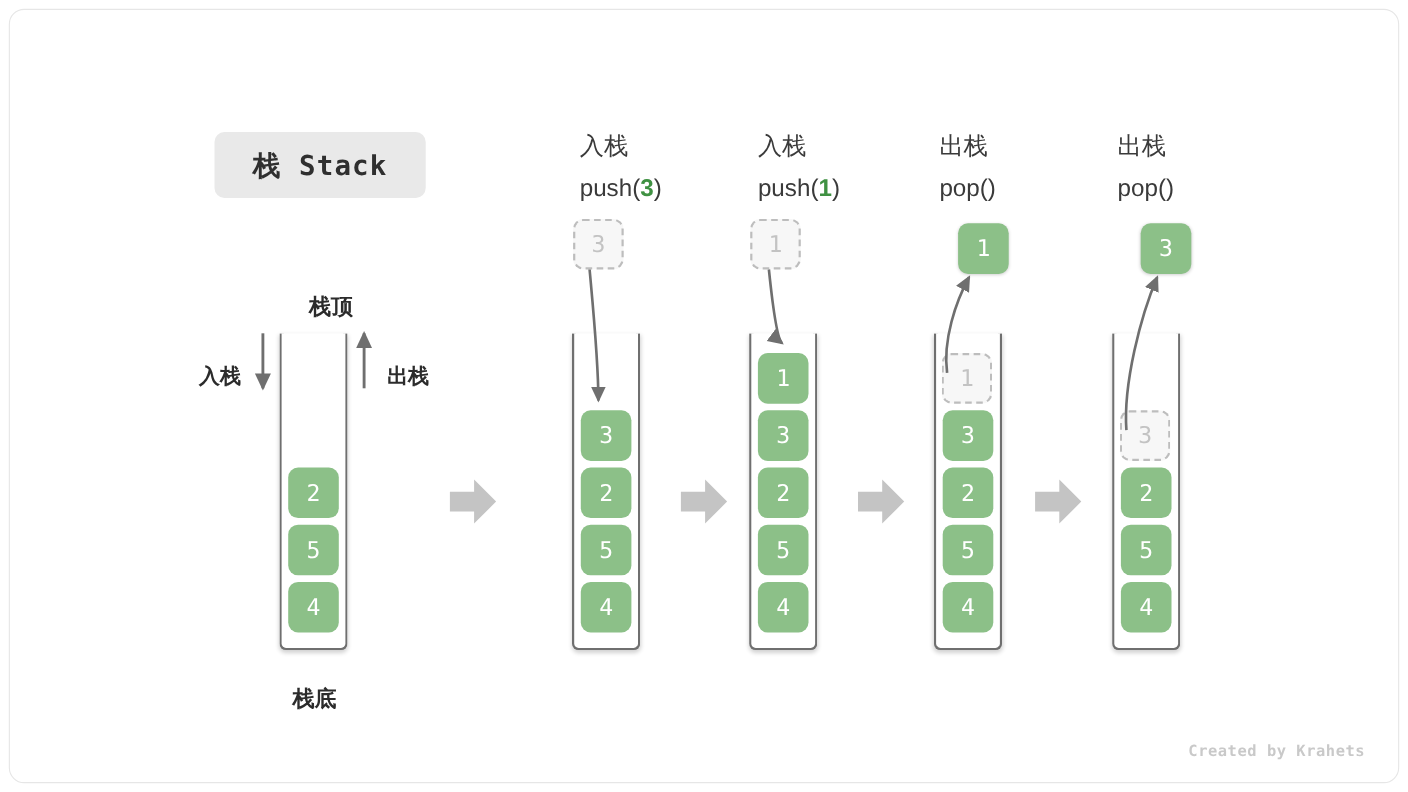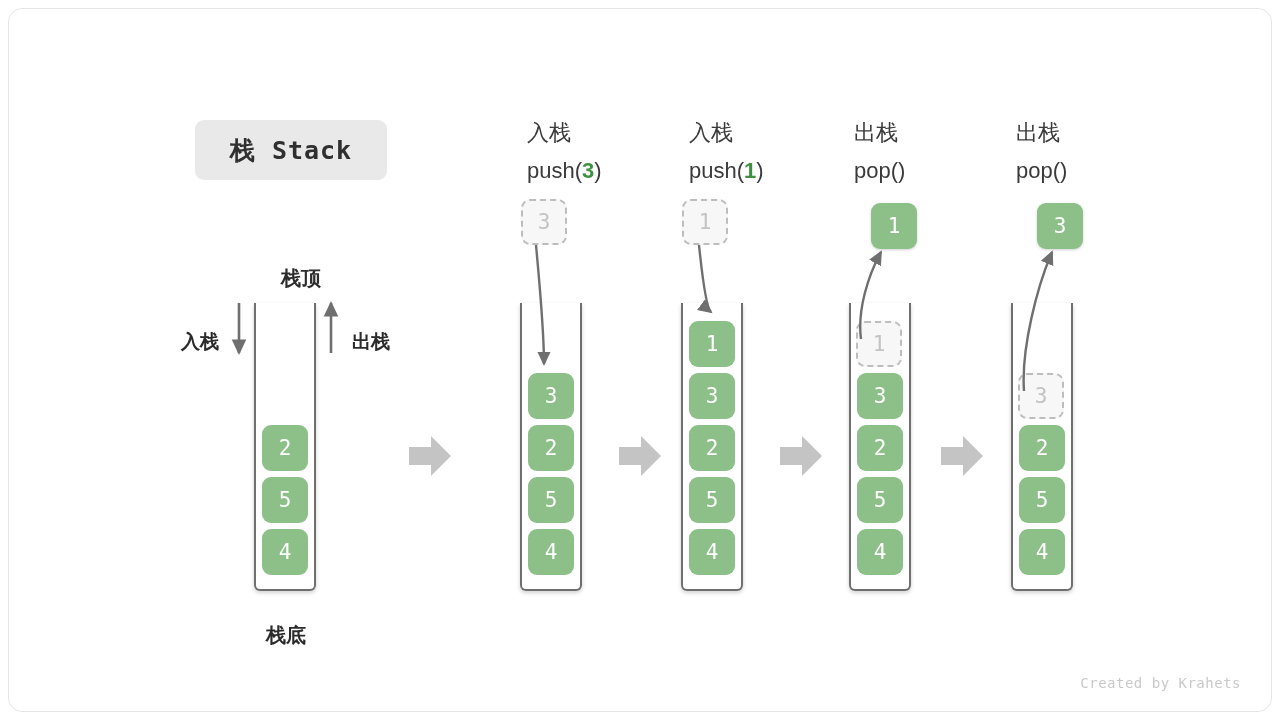--- a/index.html
+++ b/index.html
@@ -50,21 +50,21 @@
   .box.filled{background:#8cc088; color:#ffffff;}
   .box.ghost{background:#f7f7f7; color:#c3c3c3; border:2px dashed #bdbdbd;}
   .box.pop-out{background:#8cc088; color:#ffffff; box-shadow:0 1px 3px rgba(0,0,0,.18);}
 
   
   svg.overlay{position:absolute; left:0; top:0; width:1264px; height:704px; pointer-events:none;}
 
   .footer{
     position:absolute; right:30px; bottom:20px;
     font-family:"DejaVu Sans Mono","Liberation Mono",monospace;
-    font-size:14px; color:#c9c9c9; letter-spacing:.5px; white-space:nowrap;
+    font-size:14px; color:#c9c9c9; letter-spacing:.5px; white-space:nowrap;font-weight:bold;
   }
 </style>
 </head>
 <body>
 
 <div class="card">
 
   <div class="title-badge">栈 Stack</div>
 
   <div class="lbl" style="left:257px; top:256px; font-size:20px;margin-left:15px;">栈顶</div>

